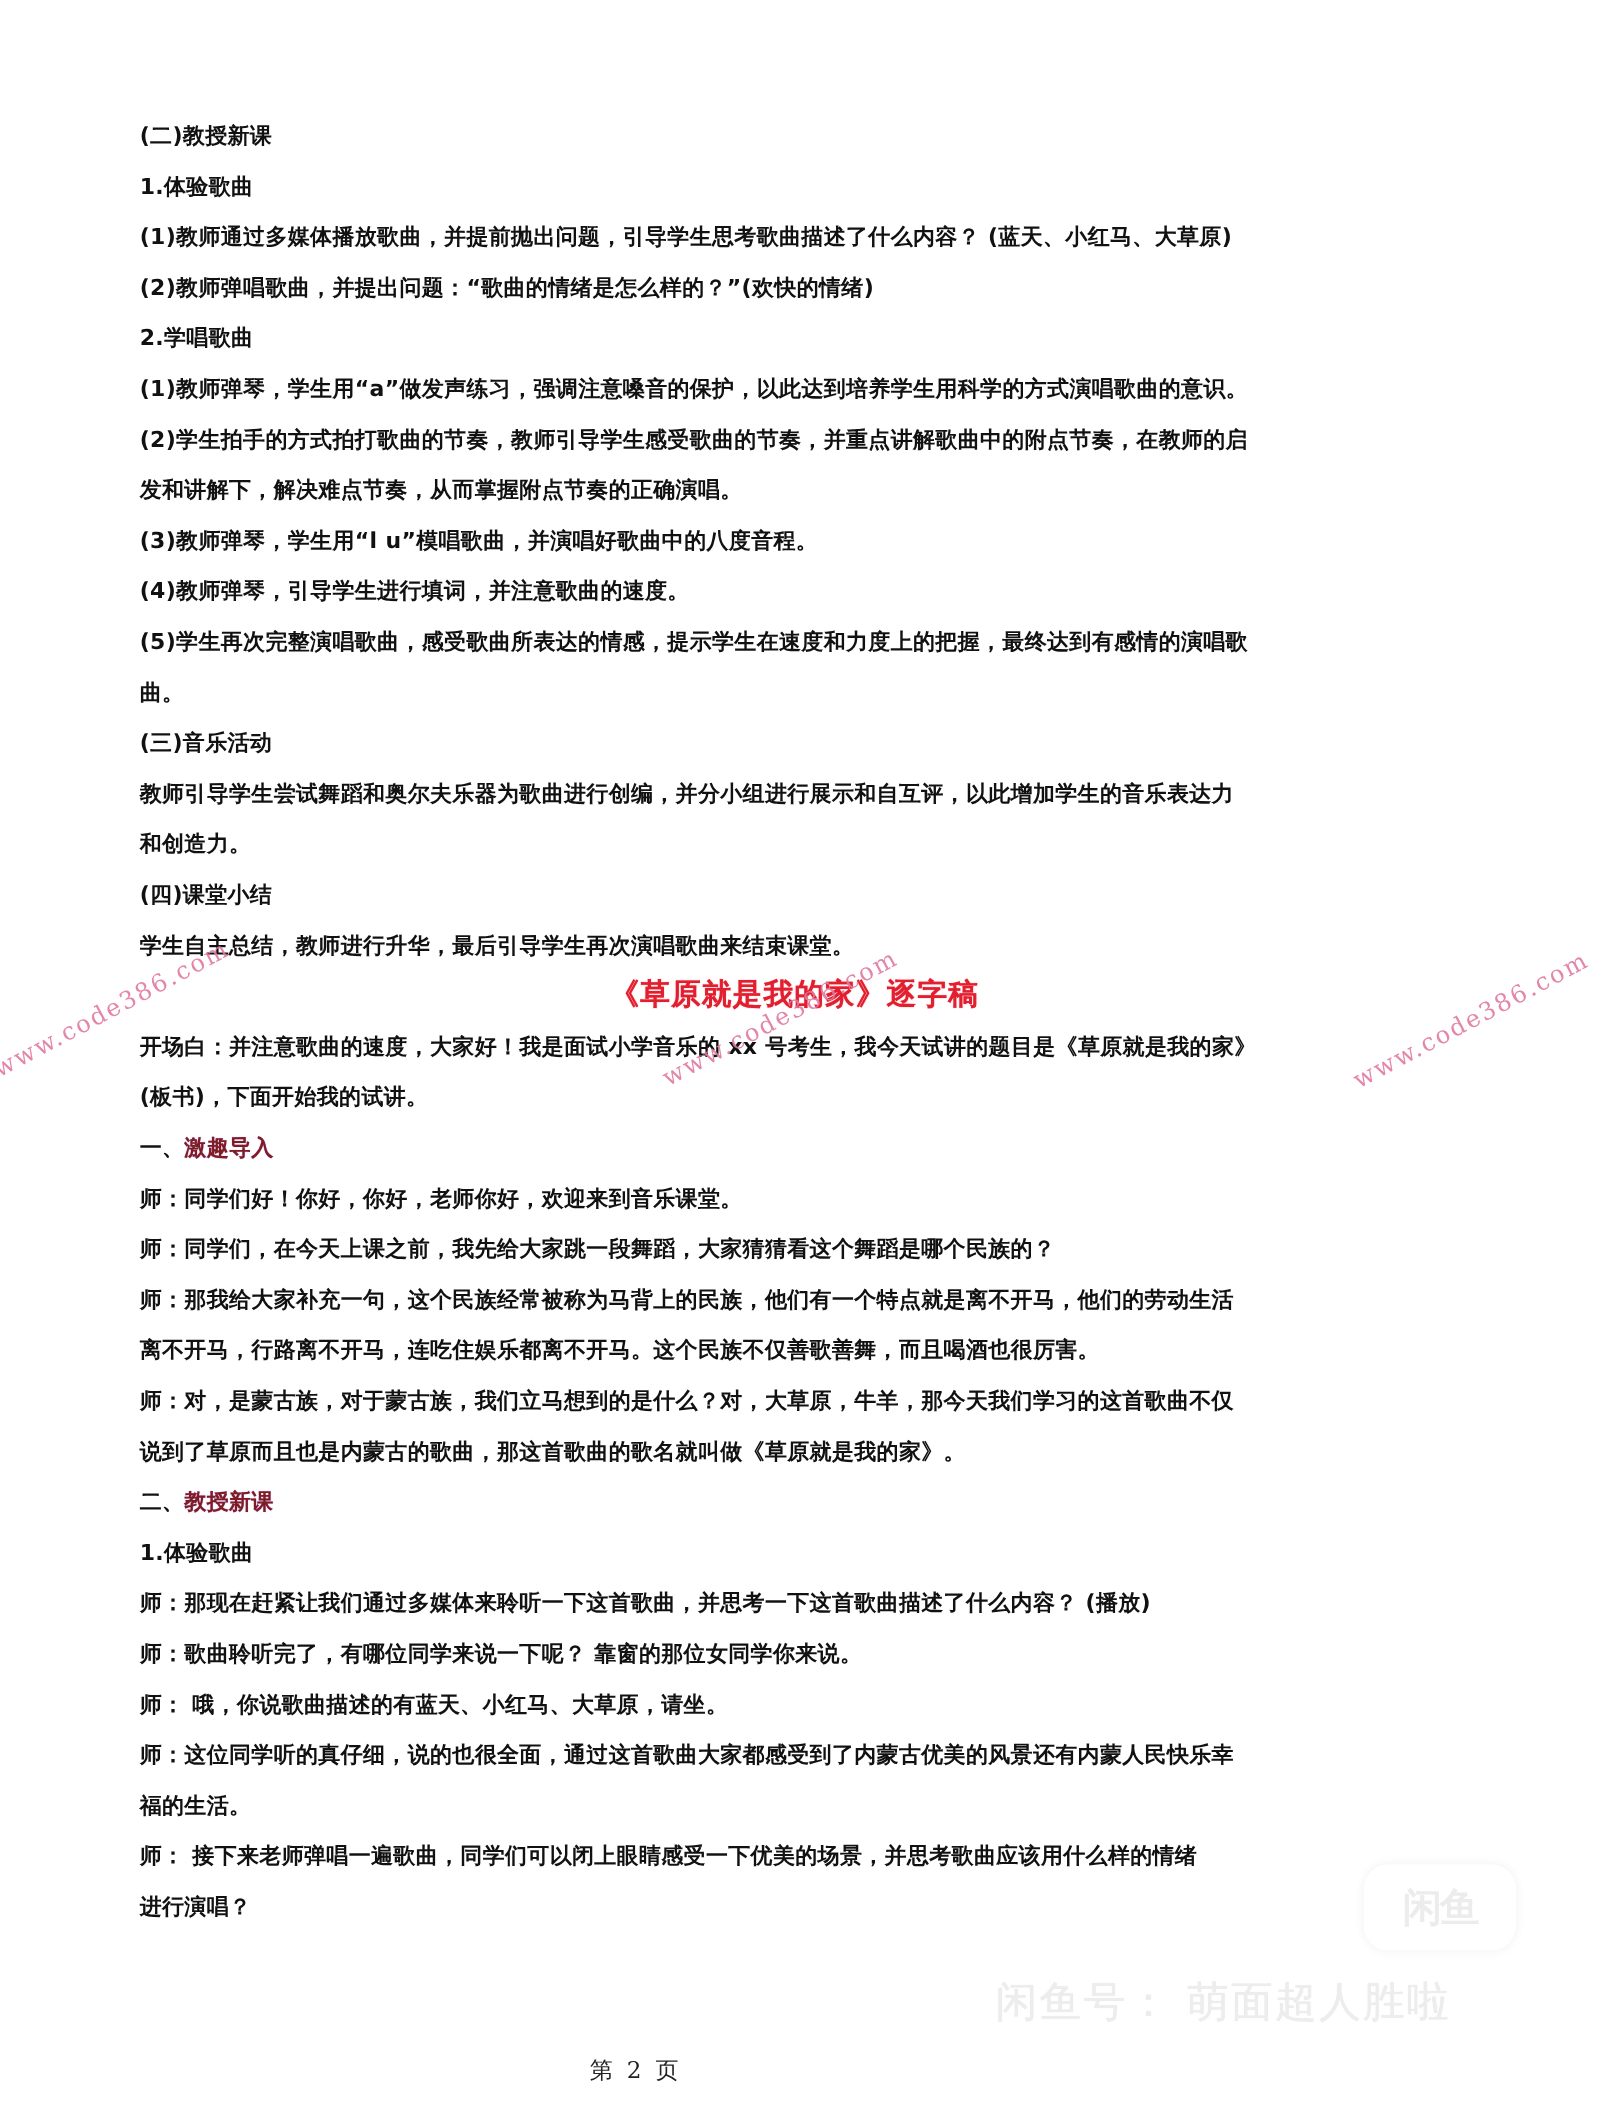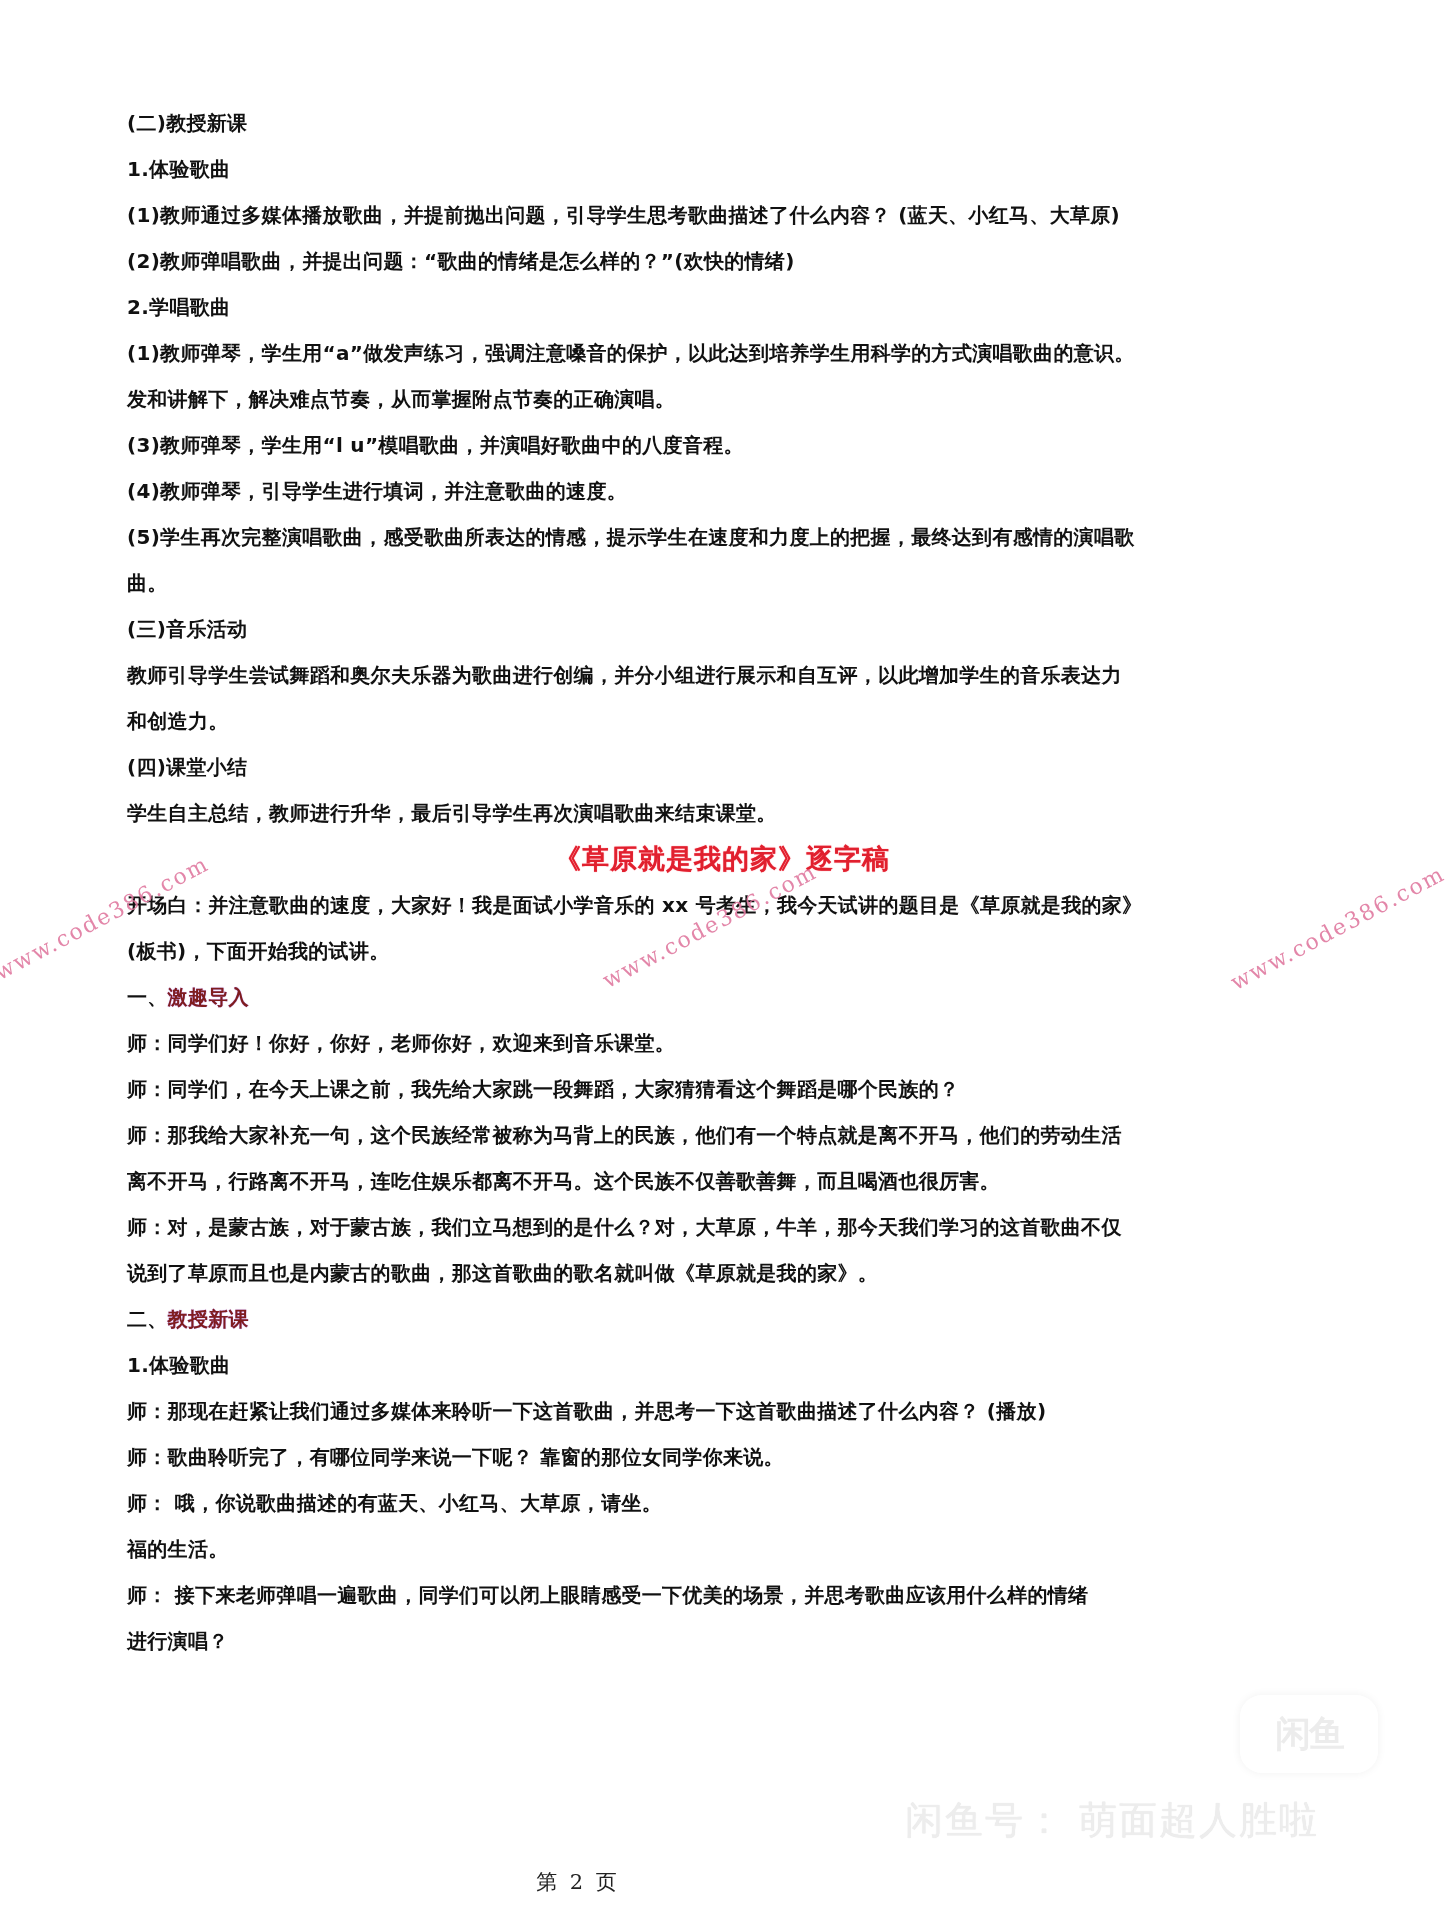--- a/index.html
+++ b/index.html
@@ -113,20 +113,21 @@
 
   <div class="content">
 
     <div class="line">(二)教授新课</div>
     <div class="line">1.体验歌曲</div>
     <div class="line">(1)教师通过多媒体播放歌曲，并提前抛出问题，引导学生思考歌曲描述了什么内容？ (蓝天、小红马、大草原)</div>
     <div class="line">(2)教师弹唱歌曲，并提出问题：“歌曲的情绪是怎么样的？”(欢快的情绪)</div>
 
     <div class="line">2.学唱歌曲</div>
     <div class="line">(1)教师弹琴，学生用“a”做发声练习，强调注意嗓音的保护，以此达到培养学生用科学的方式演唱歌曲的意识。</div>
+    <div class="line">(2)学生拍手的方式拍打歌曲的节奏，教师引导学生感受歌曲的节奏，并重点讲解歌曲中的附点节奏，在教师的启</div>
     <div class="line">发和讲解下，解决难点节奏，从而掌握附点节奏的正确演唱。</div>
     <div class="line">(3)教师弹琴，学生用“l u”模唱歌曲，并演唱好歌曲中的八度音程。</div>
     <div class="line">(4)教师弹琴，引导学生进行填词，并注意歌曲的速度。</div>
     <div class="line">(5)学生再次完整演唱歌曲，感受歌曲所表达的情感，提示学生在速度和力度上的把握，最终达到有感情的演唱歌</div>
     <div class="line">曲。</div>
 
     <div class="line">(三)音乐活动</div>
     <div class="line">教师引导学生尝试舞蹈和奥尔夫乐器为歌曲进行创编，并分小组进行展示和自互评，以此增加学生的音乐表达力</div>
     <div class="line">和创造力。</div>
 
@@ -148,20 +149,21 @@
     <div class="line">师：对，是蒙古族，对于蒙古族，我们立马想到的是什么？对，大草原，牛羊，那今天我们学习的这首歌曲不仅</div>
     <div class="line">说到了草原而且也是内蒙古的歌曲，那这首歌曲的歌名就叫做《草原就是我的家》。</div>
 
     <div class="line">
       <span>二、</span><span class="purple">教授新课</span>
     </div>
     <div class="line">1.体验歌曲</div>
     <div class="line">师：那现在赶紧让我们通过多媒体来聆听一下这首歌曲，并思考一下这首歌曲描述了什么内容？ (播放)</div>
     <div class="line">师：歌曲聆听完了，有哪位同学来说一下呢？  靠窗的那位女同学你来说。</div>
     <div class="line">师：  哦，你说歌曲描述的有蓝天、小红马、大草原，请坐。</div>
+    <div class="line">师：这位同学听的真仔细，说的也很全面，通过这首歌曲大家都感受到了内蒙古优美的风景还有内蒙人民快乐幸</div>
     <div class="line">福的生活。</div>
     <div class="line">师：  接下来老师弹唱一遍歌曲，同学们可以闭上眼睛感受一下优美的场景，并思考歌曲应该用什么样的情绪</div>
     <div class="line">进行演唱？</div>
   </div>
 
   <div class="watermark wm1">www.code386.com</div>
   <div class="watermark wm2">www.code386.com</div>
   <div class="watermark wm3">www.code386.com</div>
 
   <div class="xianyu-logo">闲鱼</div>

